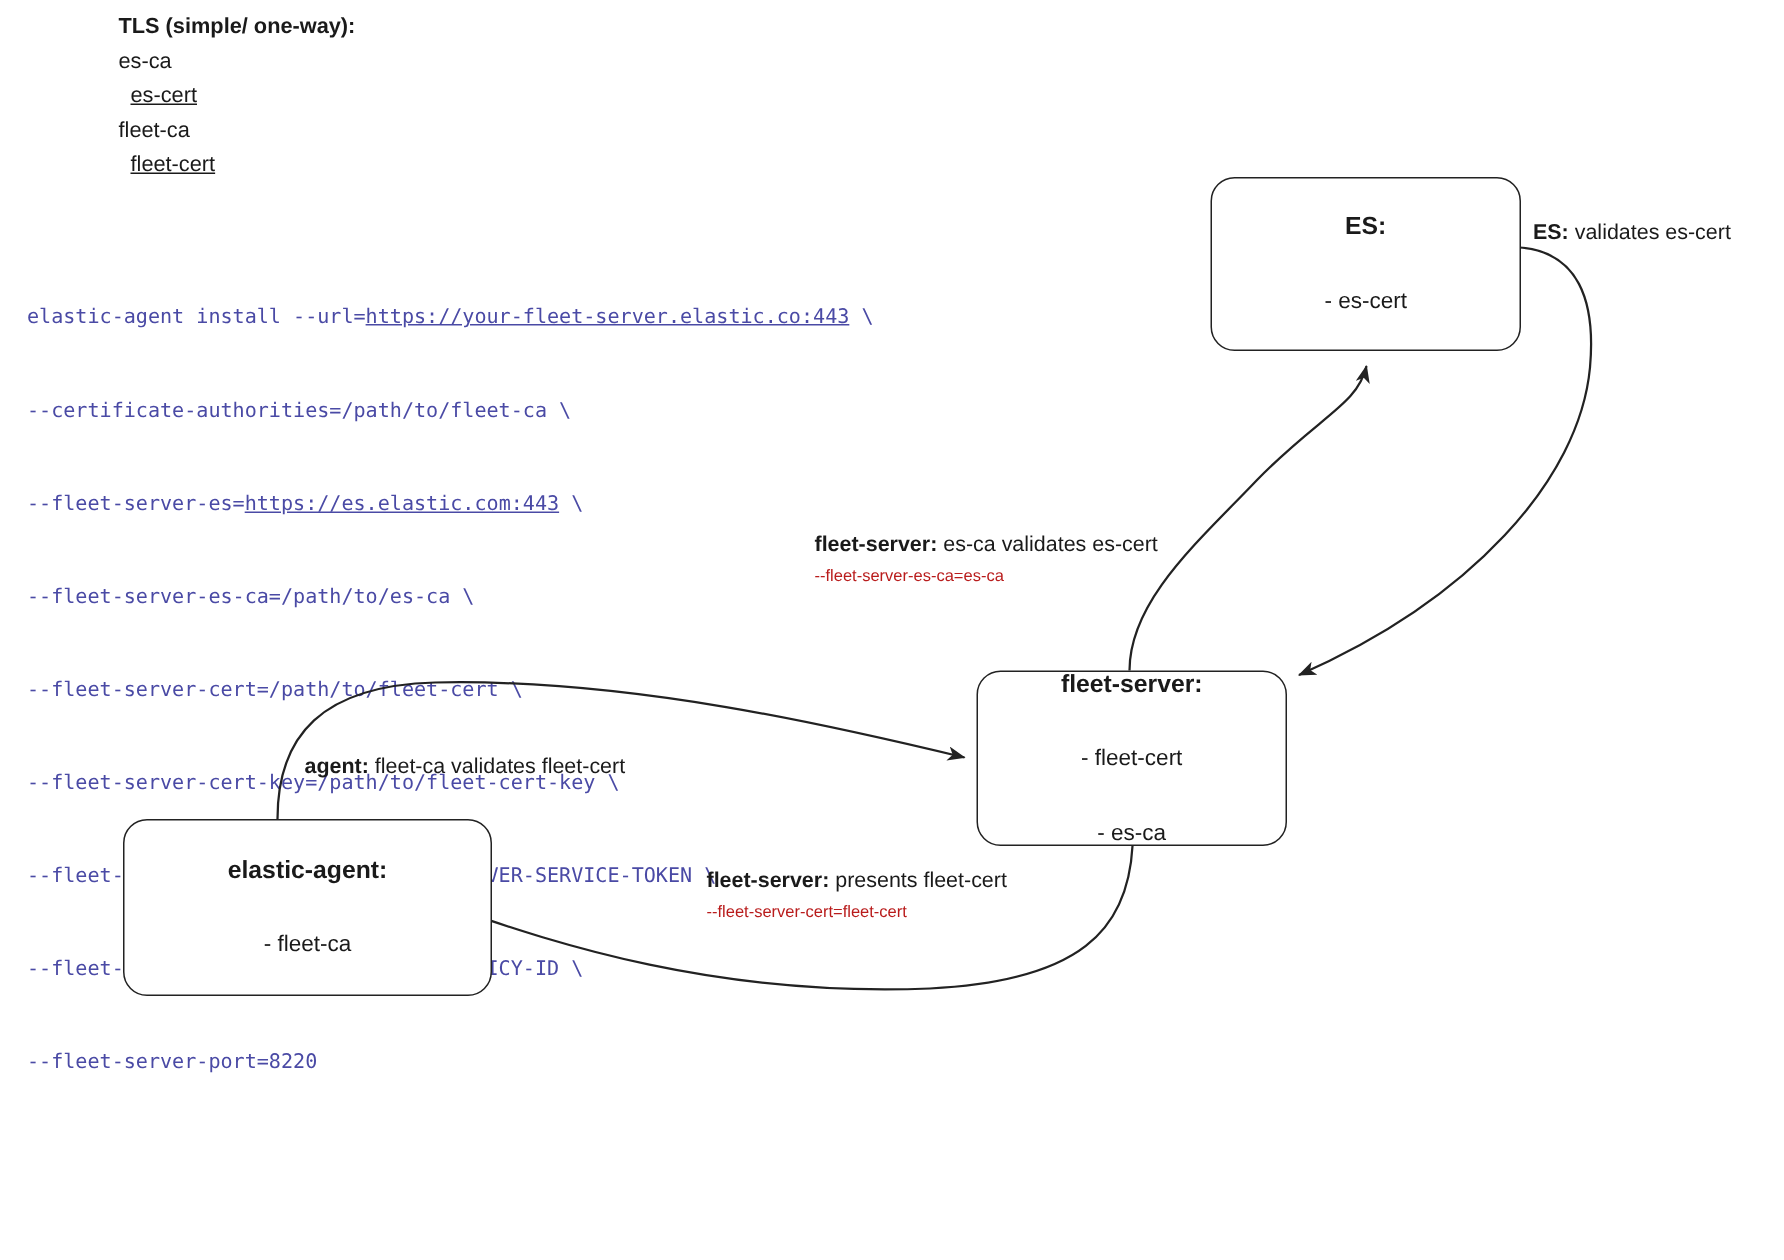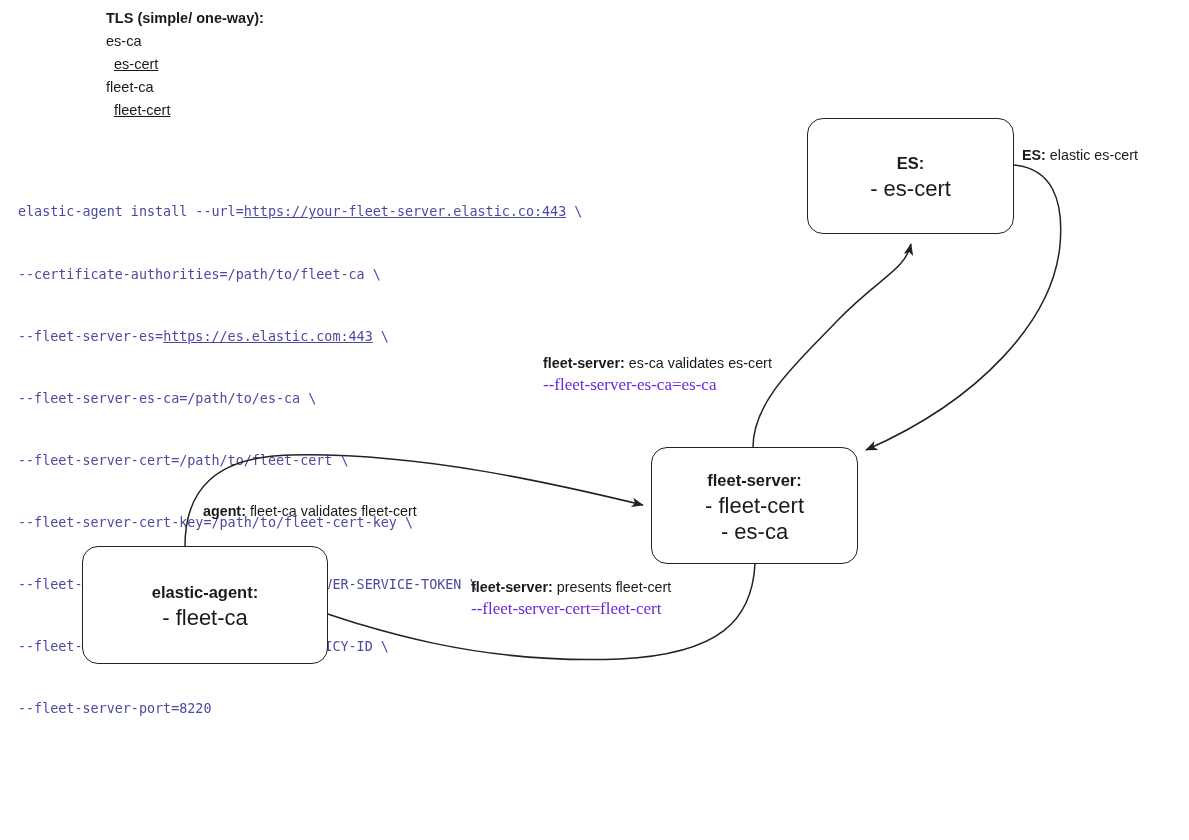--- a/index.html
+++ b/index.html
@@ -19,21 +19,20 @@
     overflow: hidden;
   }
   
   #tls-note {
     position: absolute;
     left: 79px;
     top: 7px;
     font-size: 14.5px;
     line-height: 23px;
     color: #1a1a1a;
-    margin-left: 27px;
   }
   #tls-note .title {
     font-weight: bold;
   }
   #tls-note .indent-1 { padding-left: 0px; }
   #tls-note .indent-2 { padding-left: 8px; text-decoration: underline; }
 
   
   #command-block {
     position: absolute;
@@ -64,22 +63,23 @@
     justify-content: center;
     color: #1a1a1a;
     z-index: 3;
   }
   .node .node-title {
     font-weight: bold;
     font-size: 16.5px;
     line-height: 26px;
   }
   .node .node-line {
-    font-size: 22px;
+    font-size: 15px;
     line-height: 26px;
+    margin-top: 24px;
   }
   #node-es {
     left: 807px;
     top: 118px;
     width: 207px;
     height: 116px;
   }
   #node-fleet-server {
     left: 651px;
     top: 447px;
@@ -97,23 +97,23 @@
   .edge-label {
     position: absolute;
     font-size: 14.3px;
     line-height: 21px;
     color: #1a1a1a;
     z-index: 4;
     background: transparent;
   }
   .edge-label b { font-weight: bold; }
   .edge-label .mono {
-    font-family: Liberation Serif, serif;
-    font-size: 17px;
-    color: #6d28d9;
+    font-family: Liberation Sans, sans-serif;
+    font-size: 11px;
+    color: #b91c1c;
   }
   #label-es-presents {
     left: 1022px;
     top: 145px;
     white-space: nowrap;
   }
   #label-fs-validates {
     left: 543px;
     top: 353px;
     white-space: nowrap;
@@ -188,21 +188,21 @@
     <div class="node-line">- fleet-cert</div>
     <div class="node-line">- es-ca</div>
   </div>
 
   <div class="node" id="node-elastic-agent">
     <div class="node-title">elastic-agent:</div>
     <div class="node-line">- fleet-ca</div>
   </div>
 
   <div class="edge-label" id="label-es-presents">
-    <div><b>ES:</b><span> elastic es-cert</span></div>
+    <div><b>ES:</b><span> validates es-cert</span></div>
   </div>
 
   <div class="edge-label" id="label-fs-validates">
     <div><b>fleet-server:</b><span> es-ca validates es-cert</span></div>
     <div class="mono">--fleet-server-es-ca=es-ca</div>
   </div>
 
   <div class="edge-label" id="label-agent-validates">
     <div><b>agent:</b><span> fleet-ca validates fleet-cert</span></div>
   </div>

